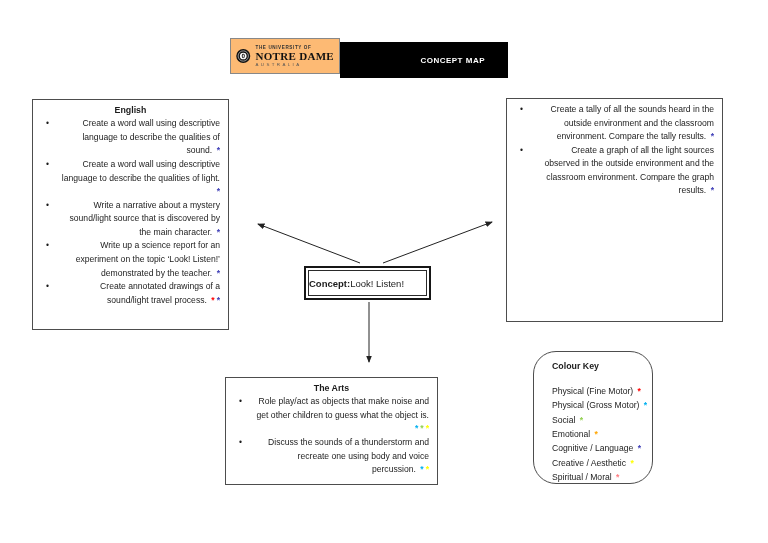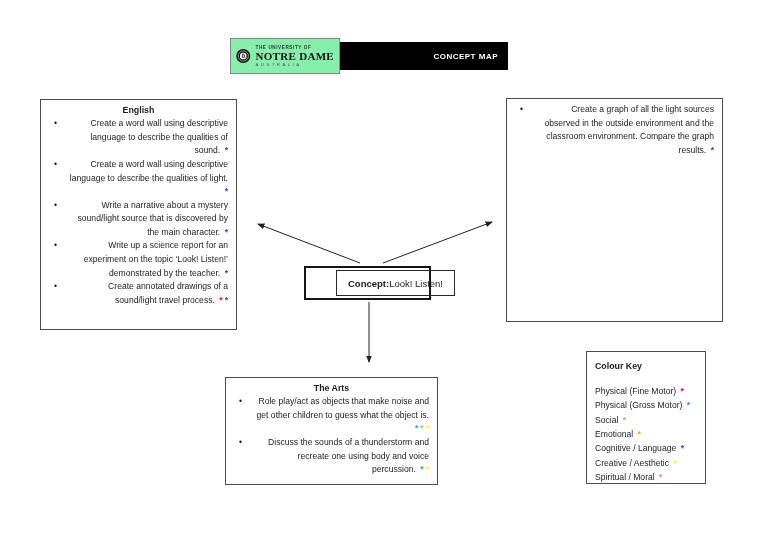--- a/index.html
+++ b/index.html
@@ -5,67 +5,67 @@
   html,body { margin:0; padding:0; background:#e9e9e9; }
   .page {
     position:relative; width:768px; height:543px; background:#ffffff;
     font-family:"Liberation Sans", sans-serif; color:#1c1c1c;
     margin:0 auto; overflow:hidden; outline:1px solid #cccccc;
   }
 
   
   .logo-box {
     position:absolute; left:230px; top:38px; width:110px; height:36px;
-    border:1px solid #888; background:#86efac; box-sizing:border-box;
+    border:1px solid #888; background:#fdba74; box-sizing:border-box;
     display:flex; align-items:center; gap:5px; padding:2px 5px;
   }
   .logo-text { display:flex; flex-direction:column; line-height:1.15; white-space:nowrap; }
   .logo-line1 { font-size:4.6px; font-weight:bold; letter-spacing:0.6px; color:#333; }
   .logo-line2 { font-family:"Liberation Serif", serif; font-weight:bold; font-size:11px; letter-spacing:0.3px; color:#111; }
   .logo-line3 { font-size:4.4px; letter-spacing:2.4px; color:#555; }
   .title-bar {
-    position:absolute; left:340px; top:42px; width:168px; height:28px;
+    position:absolute; left:340px; top:42px; width:168px; height:36px;
     background:#000; color:#fff; box-sizing:border-box;
-    display:flex; align-items:center; justify-content:flex-end; padding-right:10px;
+    display:flex; align-items:center; justify-content:flex-end; padding-right:23px;
     font-size:8px; font-weight:bold; letter-spacing:0.5px;
   }
 
   
   .map-box {
     position:absolute; border:1px solid #4d4d4d; background:#fff;
     box-sizing:border-box; padding:4px 8px;
     font-size:8.6px; line-height:1.58;
   }
   .map-box h3 { margin:0; text-align:center; font-size:8.8px; font-weight:bold; line-height:1.5; }
   ul.items { margin:0; padding:0; list-style:none; }
   ul.items li { position:relative; padding-left:20px;text-align:right; }
   ul.items li::before { content:"\2022"; position:absolute; left:5px; top:0; }
   .star { font-weight:bold; margin-left:2px; }
 
-  .box-english     { left:40px;  top:99px;  width:197px; height:231px; }
+  .box-english     { left:32px;  top:99px;  width:197px; height:231px; }
   .box-mathematics { left:506px; top:98px;  width:217px; height:224px; }
   .box-arts        { left:225px; top:377px; width:213px; height:108px; }
 
   
   .box-colour-key {
-    left:586px; top:351px; width:120px; height:133px; padding:8px 8px;
+    left:533px; top:351px; width:120px; height:133px; padding:8px 18px;border-radius:23px;
   }
   .box-colour-key h3 { text-align:left; margin:0 0 11px; }
   .key-row { font-size:8.6px; line-height:1.66; white-space:nowrap; }
 
   
   .concept-outer {
     position:absolute; left:304px; top:266px; width:127px; height:34px;
     box-sizing:border-box; border:2.5px solid #161616; background:#fff; padding:2px;
   }
   .concept-inner {
     box-sizing:border-box; width:100%; height:100%;
     border:1px solid #2a2a2a;
-    display:flex; align-items:center; justify-content:center;
-    font-size:9.5px; white-space:nowrap;margin-left:28px;
+    display:flex; align-items:center; justify-content:flex-start;
+    font-size:9.5px; white-space:nowrap;
   }
   .concept-inner b { font-weight:bold; }
 
   
   .arrows { position:absolute; left:0; top:0; pointer-events:none; }
 </style>
 </head>
 <body>
 
 <div class="page">
@@ -105,20 +105,21 @@
         <li><span>Create a word wall using descriptive language to describe the qualities of sound. </span><span class="star" style="color: rgb(65, 65, 184);">*</span></li>
         <li><span>Create a word wall using descriptive language to describe the qualities of light. </span><span class="star" style="color: rgb(65, 65, 184);">*</span></li>
         <li><span>Write a narrative about a mystery sound/light source that is discovered by the main character. </span><span class="star" style="color: rgb(65, 65, 184);">*</span></li>
         <li><span>Write up a science report for an experiment on the topic ‘Look! Listen!’ demonstrated by the teacher. </span><span class="star" style="color: rgb(65, 65, 184);">*</span></li>
         <li><span>Create annotated drawings of a sound/light travel process. </span><span class="star" style="color: rgb(255, 0, 0);">*</span><span class="star" style="color: rgb(65, 65, 184);">*</span></li>
       </ul>
   </div>
 
   <div class="map-box box-mathematics">
     <ul class="items">
+        <li><span>Create a tally of all the sounds heard in the outside environment and the classroom environment. Compare the tally results. </span><span class="star" style="color: rgb(65, 65, 184);">*</span></li>
         <li><span>Create a graph of all the light sources observed in the outside environment and the classroom environment. Compare the graph results. </span><span class="star" style="color: rgb(65, 65, 184);">*</span></li>
       </ul>
   </div>
 
   <div class="concept-outer">
     <div class="concept-inner">
       <b>Concept:</b>
         <span> Look! Listen!</span>
     </div>
   </div>

